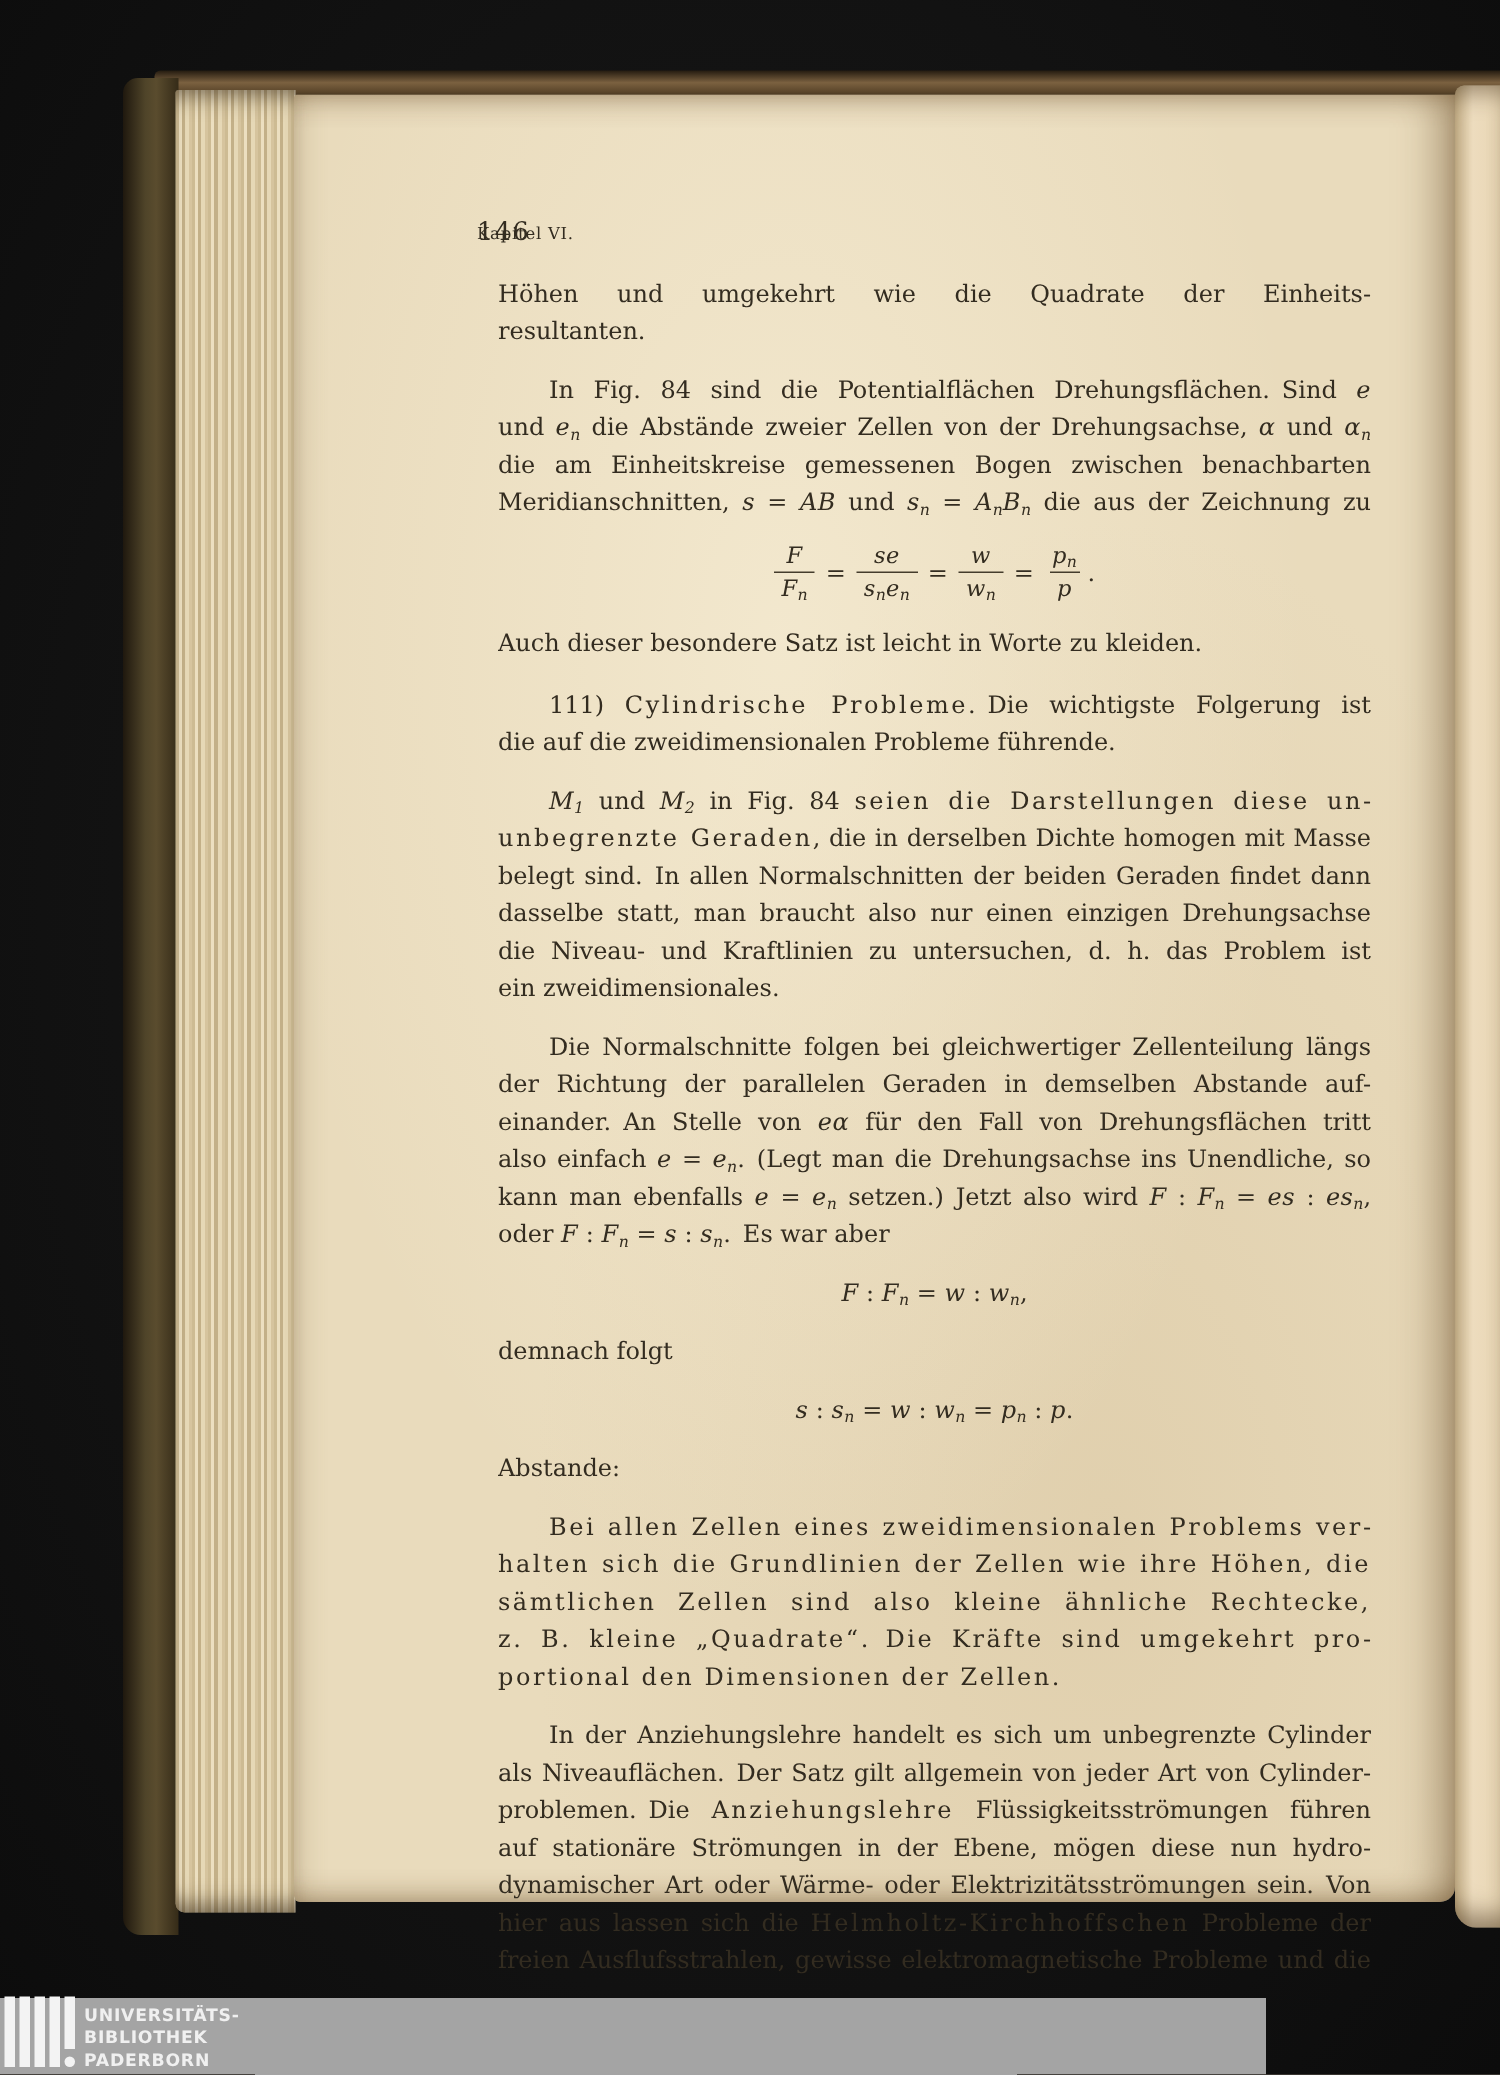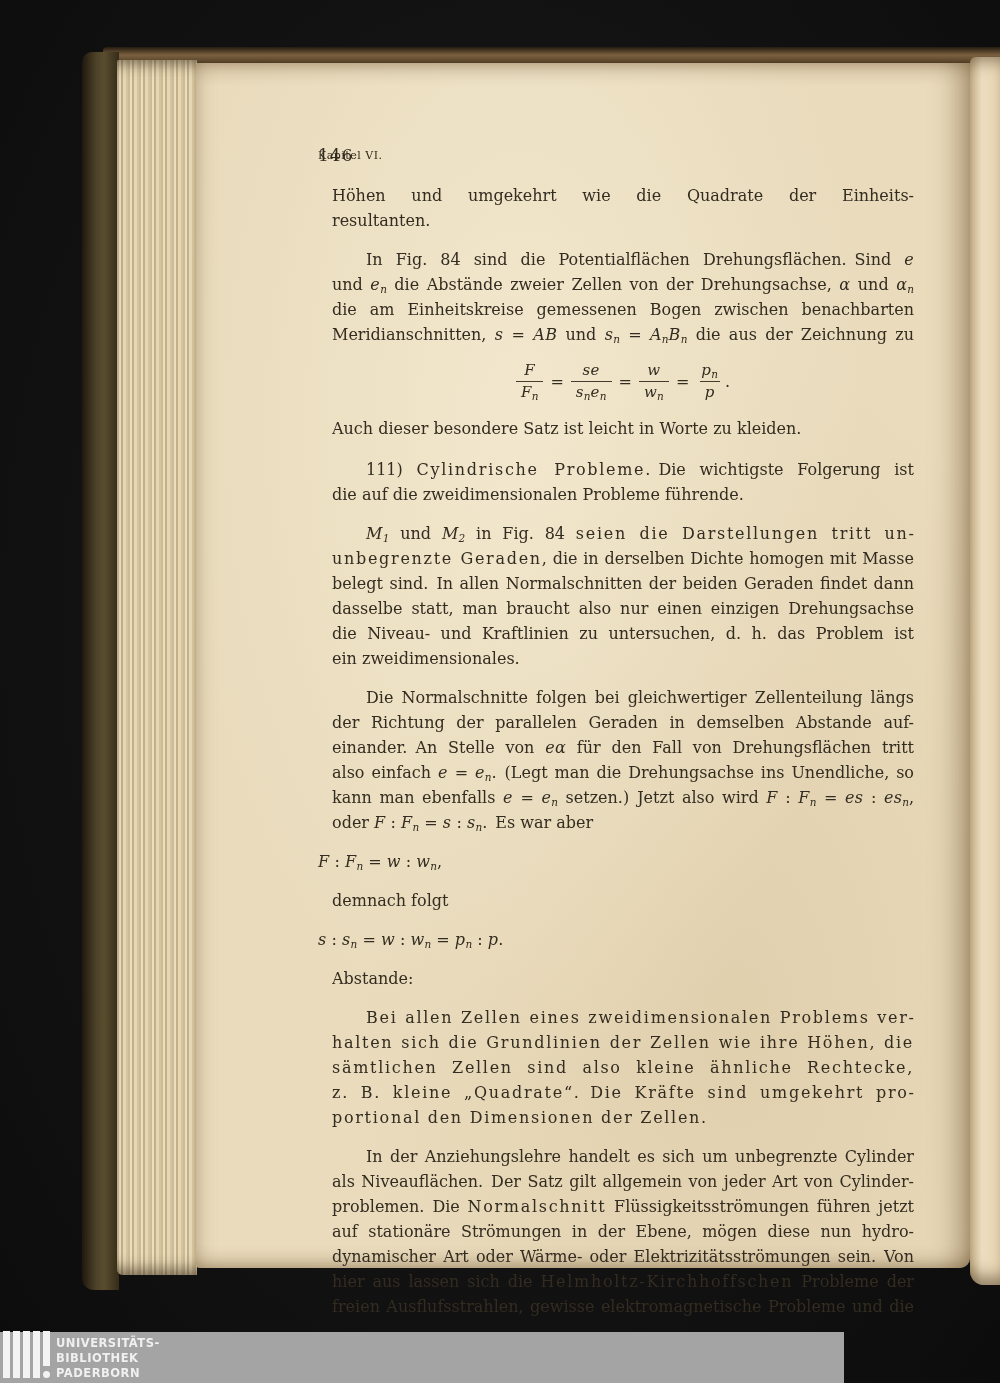--- a/index.html
+++ b/index.html
@@ -41,21 +41,21 @@
   .page-header{position:relative;height:26px;margin-bottom:14px;}
   .page-num{position:absolute;left:0;top:0;font-size:17px;letter-spacing:1px;}
   .chapter{position:absolute;left:0;right:0;text-align:left;font-size:11px;letter-spacing:.5px;}
   .para{margin:14px;}
   .line{text-align:justify;text-align-last:justify;max-height:25px;overflow:hidden;}
   .line.last{text-align-last:left;}
   .para.indent .line:first-child{text-indent:34px;}
   .sp{letter-spacing:1.7px;}
   .line sub,.formula sub,.frac sub{font-size:10.5px;font-style:italic;vertical-align:-3px;line-height:0;}
   i{letter-spacing:.3px;}
-  .formula{text-align:left;margin:3px 0;}
+  .formula{text-align:center;margin:3px 0;}
   .fracrow{display:flex;justify-content:center;align-items:center;margin:10px 0 8px;}
   .frac{display:inline-flex;flex-direction:column;align-items:center;
     font-style:italic;font-size:15px;line-height:1.25;}
   .frac .num{padding:0 5px 1px;}
   .frac .den{border-top:1.4px solid #443c2c;padding:1px 5px 0;}
   .op{padding:0 7px;font-size:16px;}
   .tail{align-self:center;margin-left:2px;}
 
   
   .watermark{position:absolute;left:0;top:1332px;width:844px;height:51px;background:#a4a4a4;}
@@ -117,21 +117,21 @@
             <span class="tail">.</span>
           </div>
           <div class="para">
             <div class="line last">Auch dieser besondere Satz ist leicht in Worte zu kleiden.</div>
           </div>
           <div class="para indent" style="margin-top: 16px;">
             <div class="line">111) <span class="sp">Cylindrische Probleme</span>. Die wichtigste Folgerung ist</div>
             <div class="line last">die auf die zweidimensionalen Probleme führende.</div>
           </div>
           <div class="para indent">
-            <div class="line"><i>M</i><sub>1</sub> und <i>M</i><sub>2</sub> in Fig. 84 <span class="sp">seien die Darstellungen tritt un</span>-</div>
+            <div class="line"><i>M</i><sub>1</sub> und <i>M</i><sub>2</sub> in Fig. 84 <span class="sp">seien die Darstellungen diese un</span>-</div>
             <div class="line"><span class="sp">unbegrenzte Geraden</span>, die in derselben Dichte homogen mit Masse</div>
             <div class="line">belegt sind. In allen Normalschnitten der beiden Geraden findet dann</div>
             <div class="line">dasselbe statt, man braucht also nur einen einzigen Drehungsachse auf</div>
             <div class="line">die Niveau- und Kraftlinien zu untersuchen, d. h. das Problem ist</div>
             <div class="line last">ein zweidimensionales.</div>
           </div>
           <div class="para indent">
             <div class="line">Die Normalschnitte folgen bei gleichwertiger Zellenteilung längs</div>
             <div class="line">der Richtung der parallelen Geraden in demselben Abstande auf-</div>
             <div class="line">einander. An Stelle von <i>eα</i> für den Fall von Drehungsflächen tritt</div>
@@ -150,21 +150,21 @@
           <div class="para indent">
             <div class="line"><span class="sp">Bei allen Zellen eines zweidimensionalen Problems ver</span>-</div>
             <div class="line"><span class="sp">halten sich die Grundlinien der Zellen wie ihre Höhen, die</span></div>
             <div class="line"><span class="sp">sämtlichen Zellen sind also kleine ähnliche Rechtecke,</span></div>
             <div class="line"><span class="sp">z. B. kleine „Quadrate“. Die Kräfte sind umgekehrt pro</span>-</div>
             <div class="line last"><span class="sp">portional den Dimensionen der Zellen.</span></div>
           </div>
           <div class="para indent">
             <div class="line">In der Anziehungslehre handelt es sich um unbegrenzte Cylinder</div>
             <div class="line">als Niveauflächen. Der Satz gilt allgemein von jeder Art von Cylinder-</div>
-            <div class="line">problemen. Die <span class="sp">Normalschnitt</span> Flüssigkeitsströmungen führen jetzt</div>
+            <div class="line">problemen. Die <span class="sp">Anziehungslehre</span> Flüssigkeitsströmungen führen jetzt</div>
             <div class="line">auf stationäre Strömungen in der Ebene, mögen diese nun hydro-</div>
             <div class="line">dynamischer Art oder Wärme- oder Elektrizitätsströmungen sein. Von</div>
             <div class="line">hier aus lassen sich die <span class="sp">Helmholtz-Kirchhoffschen</span> Probleme der</div>
             <div class="line">freien Ausflufsstrahlen, gewisse elektromagnetische Probleme und die</div>
           </div>
         </div>
     </div>
   </div>
 
   <div class="watermark">

